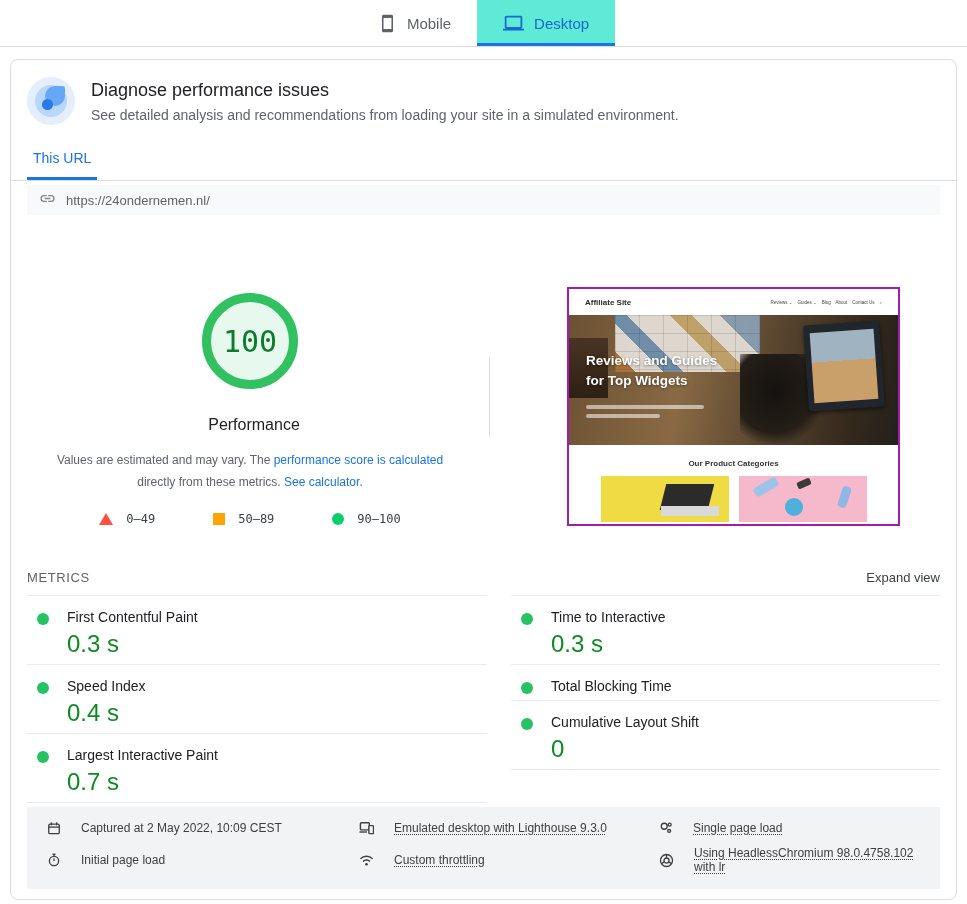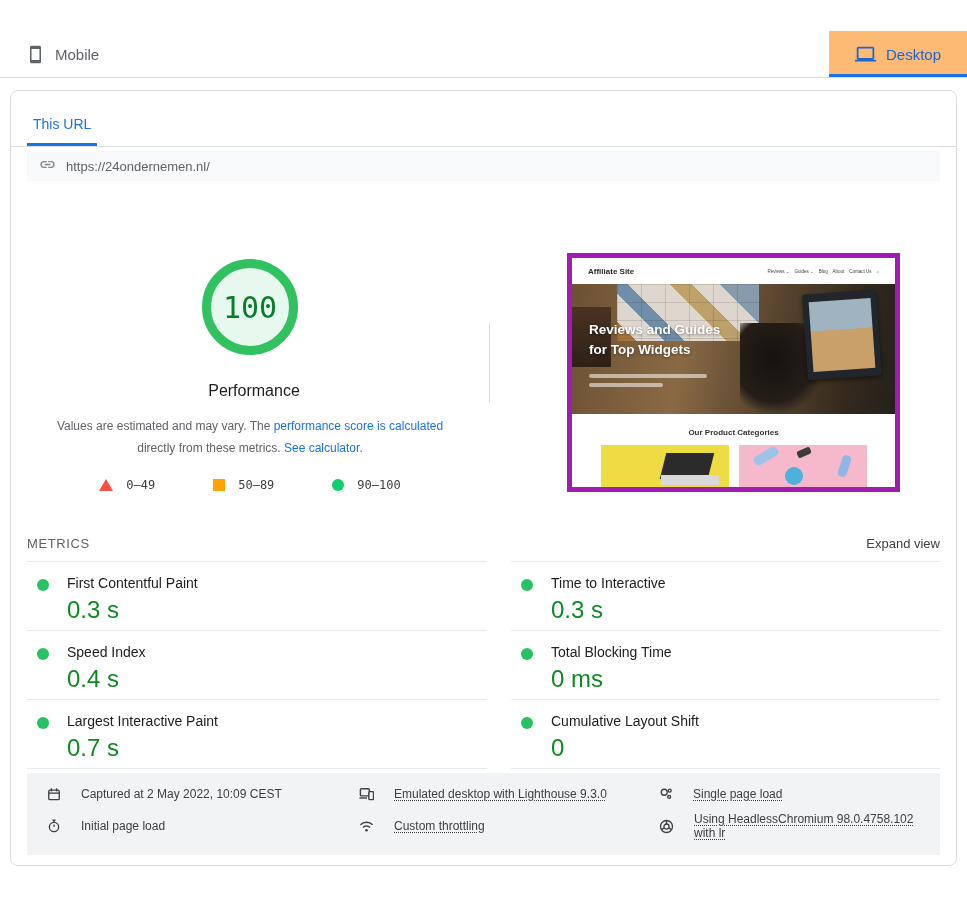--- a/index.html
+++ b/index.html
@@ -1,23 +1,23 @@
 <!DOCTYPE html>
 <html><head>
 <meta charset="utf-8">
 <style>
   * { margin:0; padding:0; box-sizing:border-box; }
   html,body { width:967px; height:904px; background:#fff; overflow:hidden;
               font-family:"Liberation Sans", sans-serif; }
 
   
-  .tabbar { height:47px; border-bottom:1px solid #dadce0; display:flex; justify-content:space-between;margin-top:31px; }
+  .tabbar { height:47px; border-bottom:1px solid #dadce0; display:flex; justify-content:center; }
   .devtab { display:flex; align-items:center; gap:10px; padding:0 26px; font-size:15px;
             color:#5f6368; cursor:pointer; }
-  .devtab.active { background:#fdba74; color:#1967d2; font-weight:500;
+  .devtab.active { background:#5eead4; color:#1967d2; font-weight:500;
                    box-shadow:inset 0 -3px 0 #1a73e8; }
   .devtab svg { display:block; }
 
   
   .card { margin:12px 10px 0; border:1px solid #dadce0; border-radius:8px;
           padding-bottom:10px; background:#fff; }
 
   .card-header { display:flex; gap:16px; padding:17px 16px 0; align-items:flex-start; }
   .psi-icon { width:48px; height:48px; border-radius:50%; background:#e4eefd; position:relative; flex:none; }
   .psi-icon .mid { position:absolute; inset:8px; border-radius:50%; background:#b9d7fb; }
@@ -50,21 +50,21 @@
   .legend { margin-top:19px; display:flex; gap:58px; align-items:center;
             font-family:"DejaVu Sans Mono", monospace; font-size:12px; color:#3c4043; }
   .leg-item { display:flex; align-items:center; gap:13px; }
   .tri { width:0; height:0; border-left:7px solid transparent; border-right:7px solid transparent;
          border-bottom:12px solid #ff4e42; }
   .sq  { width:12px; height:12px; background:#ffa400; }
   .cir { width:12px; height:12px; border-radius:50%; background:#0cce6b; }
   .vdivider { width:1px; height:80px; background:#dadce0; margin-top:70px; }
 
   
-  .thumb { margin-left:77px; width:333px; height:239px; border:5px solid #a21caf;
+  .thumb { margin-left:77px; width:333px; height:239px; border:2px solid #a21caf;
            overflow:hidden; background:#fff; flex:none; }
   .t-head { height:26px; background:#fff; display:flex; align-items:center;
             justify-content:space-between; padding:0 16px; }
   .t-logo { font-size:8px; font-weight:bold; color:#2a2a2a; }
   .t-nav  { font-size:4.5px; color:#444; white-space:pre; }
   .t-hero { position:relative; height:130px; overflow:hidden;
             background:linear-gradient(100deg,#6b5133 0%,#8a6a45 35%,#5a4630 60%,#35291d 85%,#23201c 100%); }
   .t-wall { position:absolute; left:14%; top:0; width:44%; height:44%; background:#e8e4de;
             background-image:
               linear-gradient(90deg, rgba(0,0,0,.12) 1px, transparent 1px),
@@ -140,20 +140,31 @@
       <svg width="21" height="21" viewBox="0 0 24 24" fill="#1967d2">
           <path d="M20 18c1.1 0 2-.9 2-2V5c0-1.1-.9-2-2-2H4c-1.1 0-2 .9-2 2v11c0 1.1.9 2 2 2H0v2h24v-2h-4zM4 5h16v11H4V5z"></path>
         </svg>
     </span>
     <span>Desktop</span>
   </div>
 </div>
 
 <div class="card">
 
+  <div class="card-header">
+    <div class="psi-icon">
+      <div class="mid"></div>
+        <div class="needle"></div>
+        <div class="dot"></div>
+    </div>
+    <div>
+      <div class="hdr-title">Diagnose performance issues</div>
+      <div class="hdr-sub">See detailed analysis and recommendations from loading your site in a simulated environment.</div>
+    </div>
+  </div>
 
   <div class="urltab-row">
     <span class="urltab">This URL</span>
   </div>
 
   <div class="urlbar">
     <span>
       <svg width="17" height="17" viewBox="0 0 24 24" fill="#80868b">
           <path d="M3.9 12a3.1 3.1 0 0 1 3.1-3.1h4V7H7a5 5 0 0 0 0 10h4v-1.9H7A3.1 3.1 0 0 1 3.9 12zM8 13h8v-2H8v2zm9-6h-4v1.9h4a3.1 3.1 0 0 1 0 6.2h-4V17h4a5 5 0 0 0 0-10z"></path>
         </svg>
@@ -248,21 +259,20 @@
     </div>
     <div class="m-col">
       <div class="m-row">
         <span class="m-dot"></span>
         <div class="m-label">Time to Interactive</div>
         <div class="m-value">0.3 s</div>
       </div>
       <div class="m-row">
         <span class="m-dot"></span>
         <div class="m-label">Total Blocking Time</div>
-        <div class="m-value">0 ms</div>
       </div>
       <div class="m-row">
         <span class="m-dot"></span>
         <div class="m-label">Cumulative Layout Shift</div>
         <div class="m-value">0</div>
       </div>
     </div>
   </div>
 
   <div class="foot">

